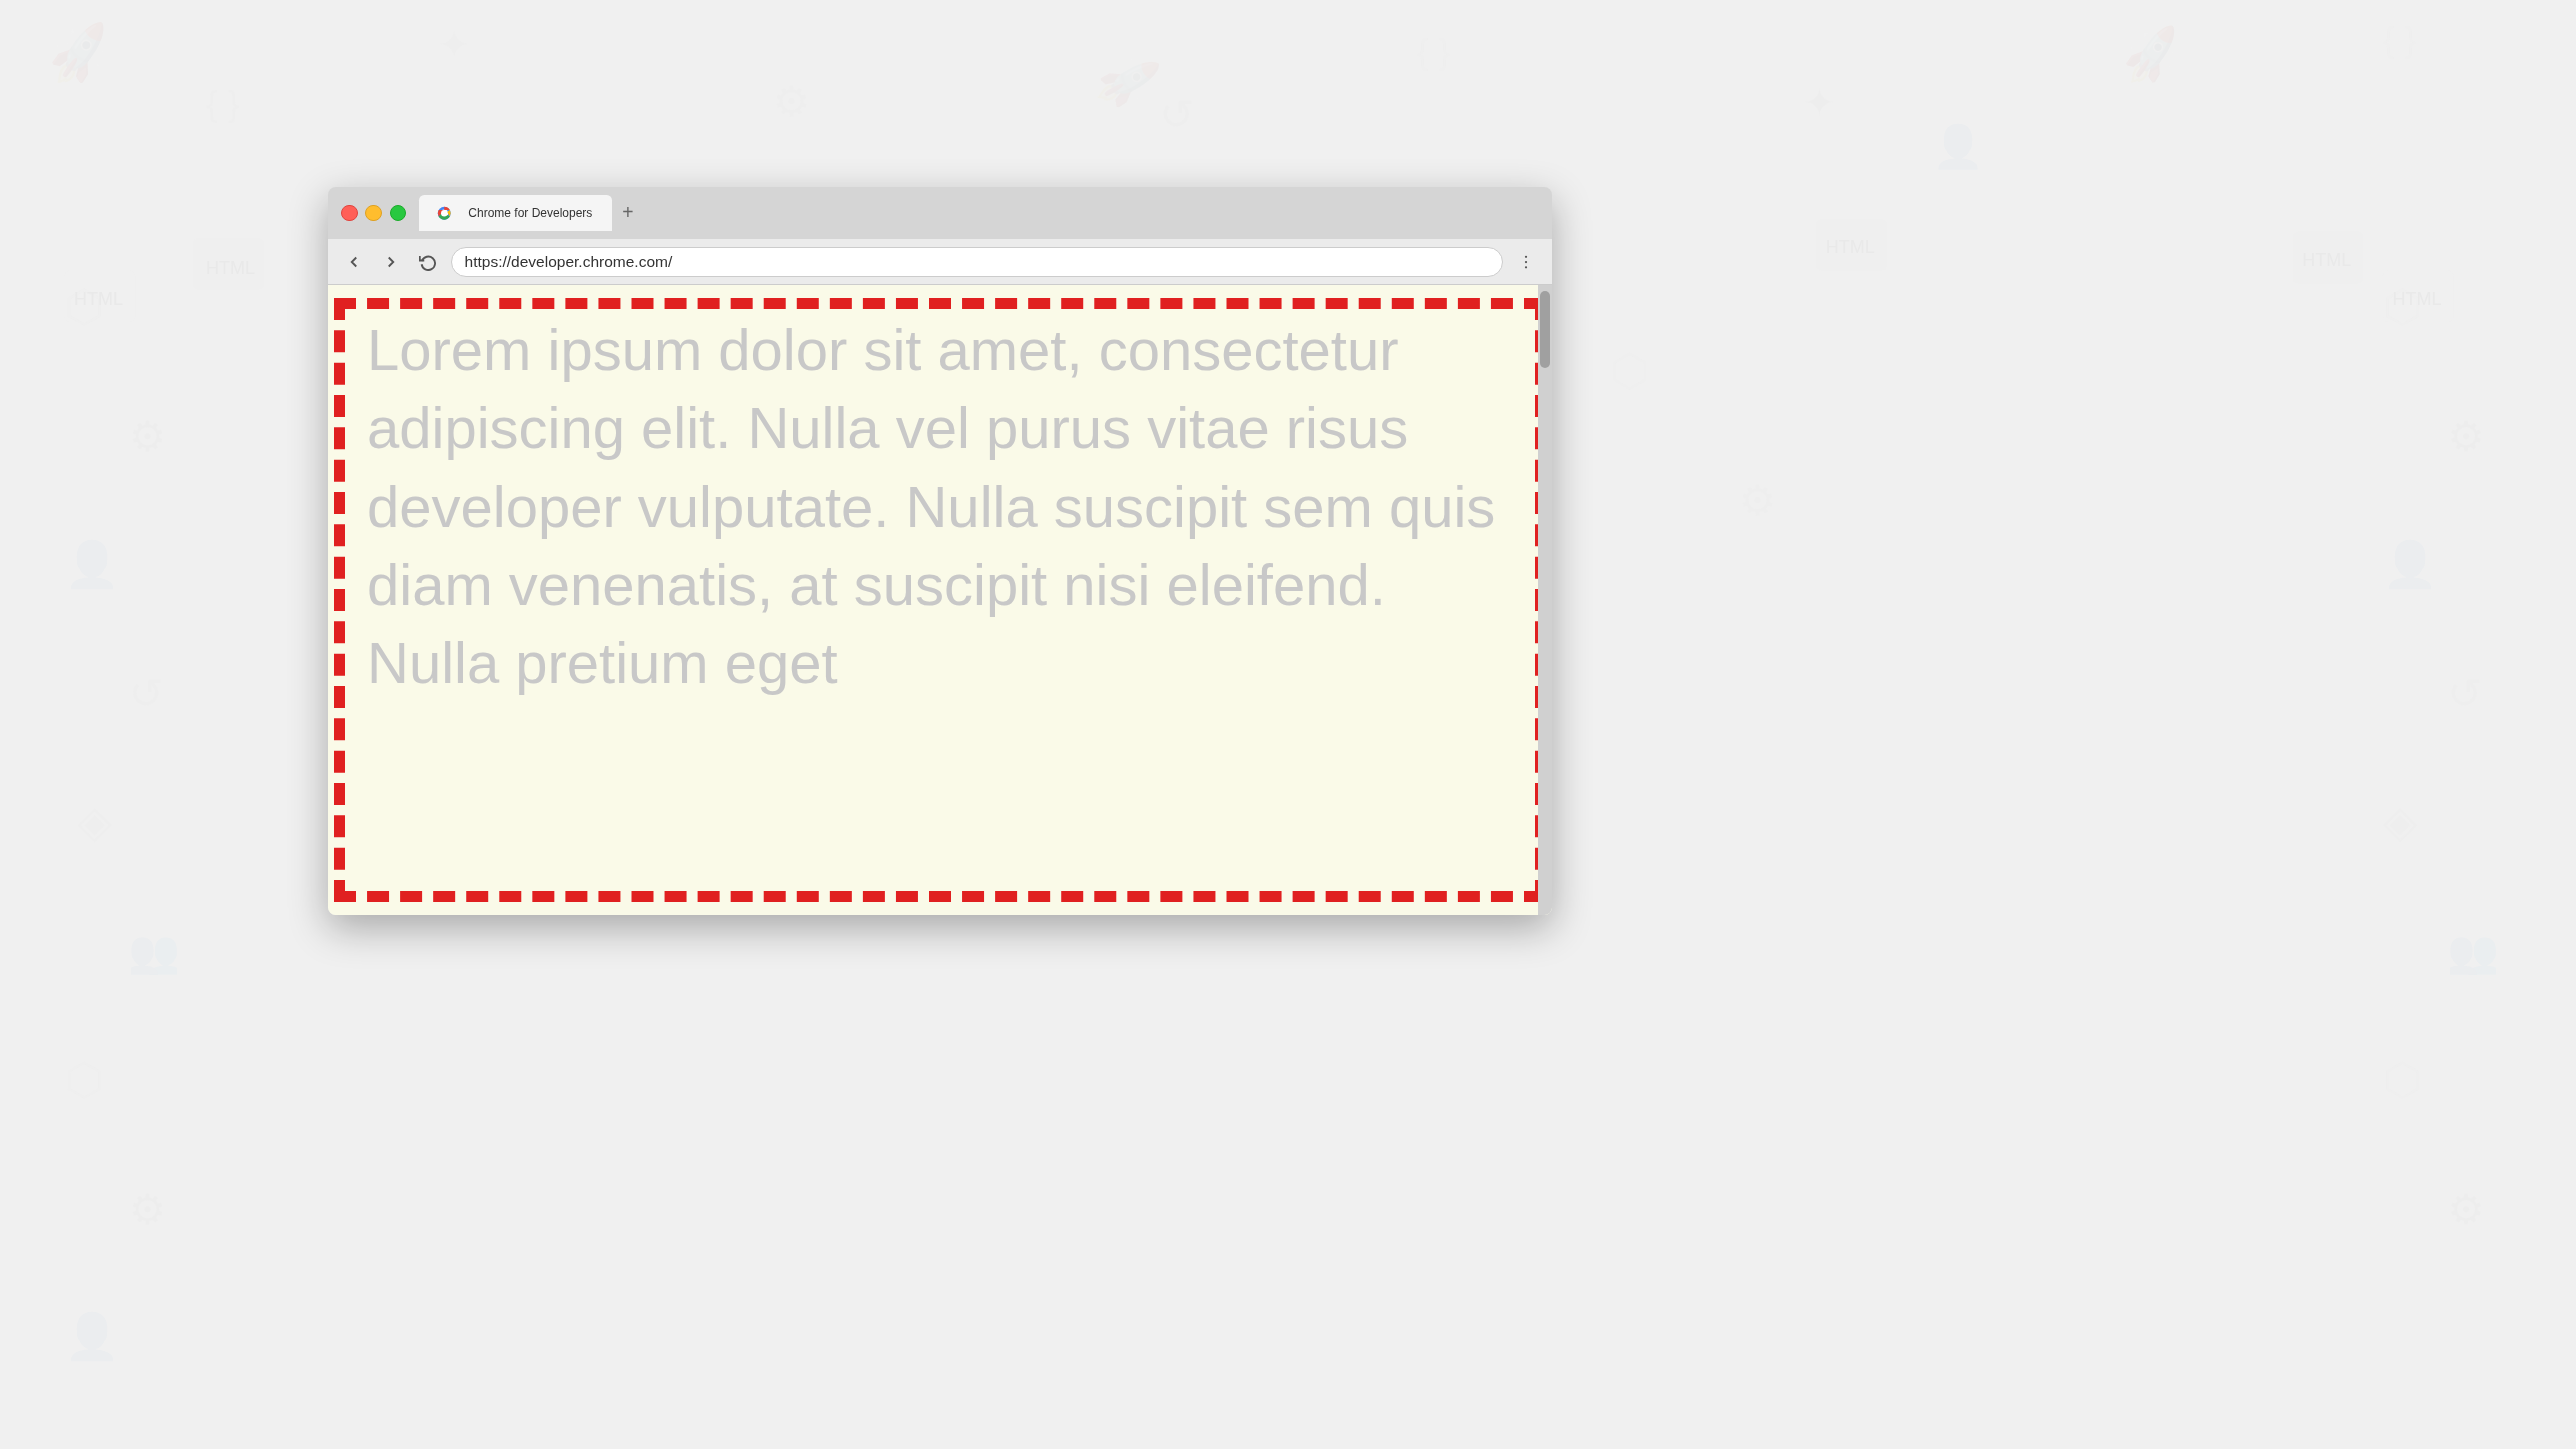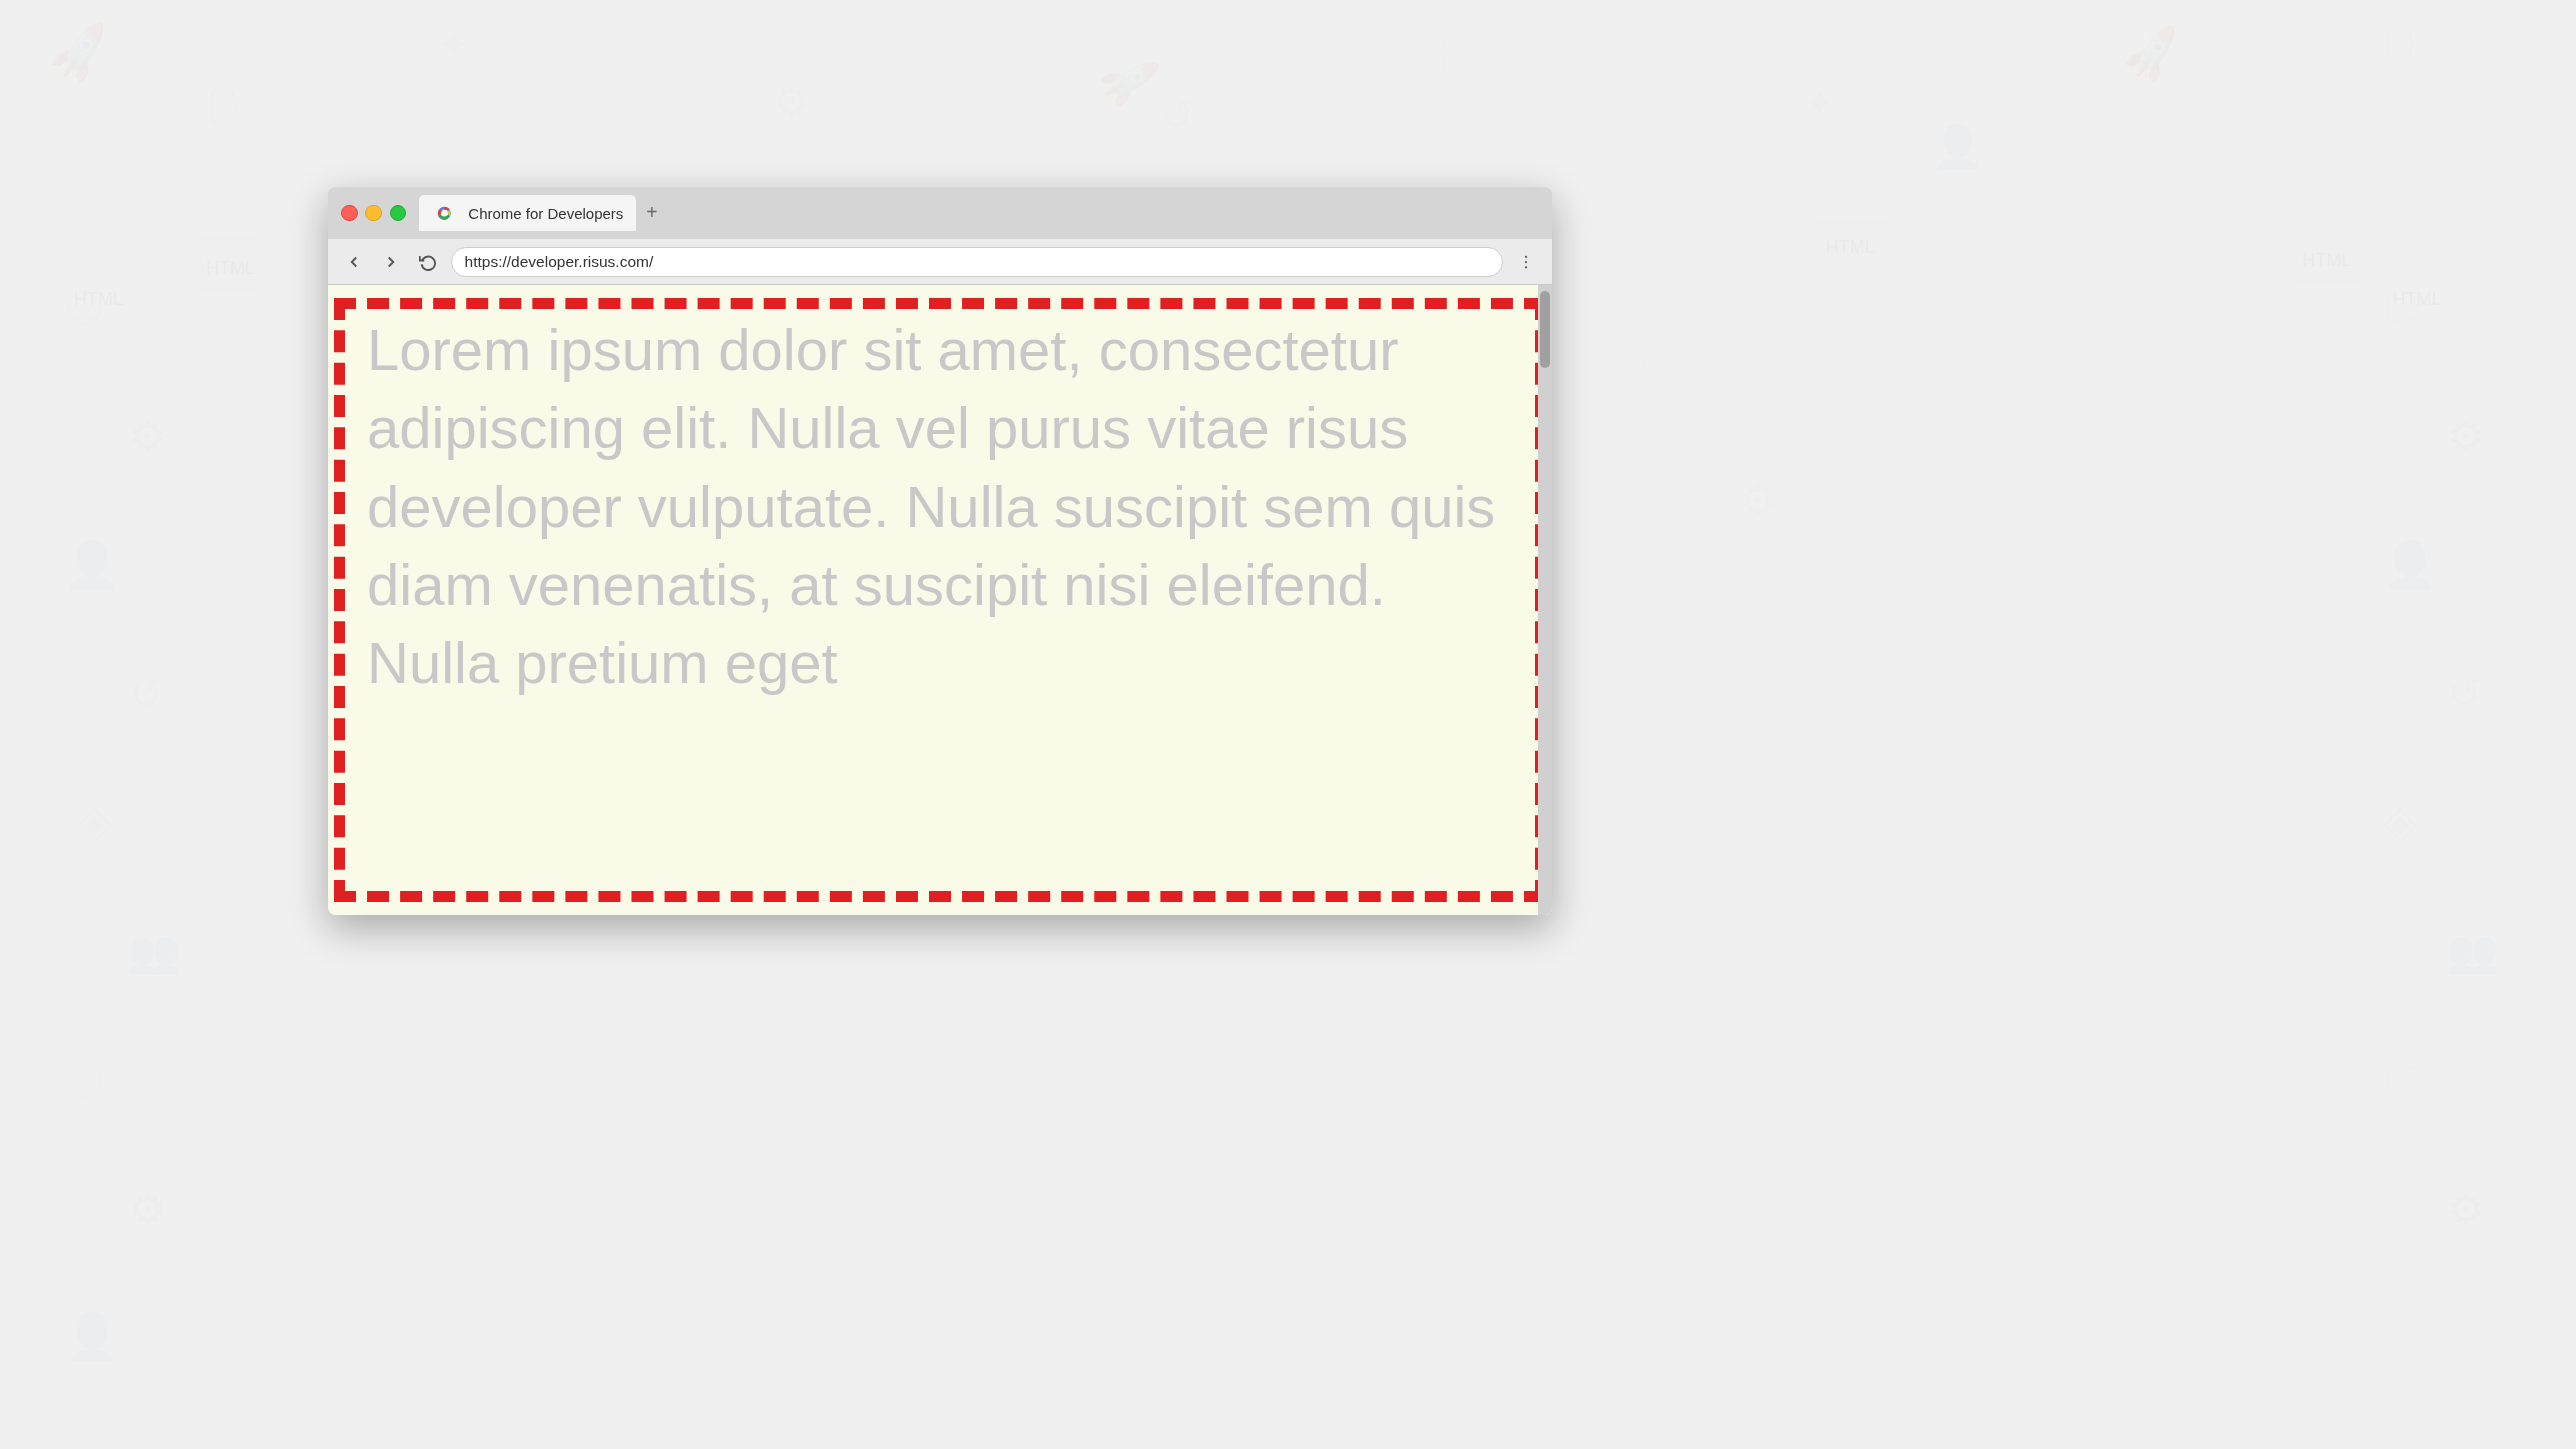--- a/index.html
+++ b/index.html
@@ -80,21 +80,21 @@
       border-radius: 5.2px 5.2px 0 0;
       padding: 5.2px 13px;
       display: flex;
       align-items: center;
       gap: 7.7px;
       min-width: 193px;
       height: 36px;
     }
 
     .tab-title {
-      font-size: 15px;
+      font-size: 12px;
       color: #333;
       white-space: nowrap;
     }
 
     .tab-add {
       width: 26px;
       height: 26px;
       display: flex;
       align-items: center;
       justify-content: center;
@@ -322,21 +322,21 @@
       </svg>
     </div>
     <div class="nav-btn">
       <svg viewBox="0 0 24 24" fill="none" stroke="currentColor" stroke-width="2.5">
         <path d="M1 4v6h6"></path>
         <path d="M3.51 15a9 9 0 1 0 .49-4.5"></path>
       </svg>
     </div>
 
     <div class="address-bar">
-      <span>https://developer.risus.com/</span>
+      <span>https://developer.chrome.com/</span>
     </div>
 
     <div class="menu-btn">
       <svg width="18" height="18" viewBox="0 0 24 24" fill="currentColor">
         <circle cx="12" cy="5" r="1.5"></circle>
         <circle cx="12" cy="12" r="1.5"></circle>
         <circle cx="12" cy="19" r="1.5"></circle>
       </svg>
     </div>
   </div>

